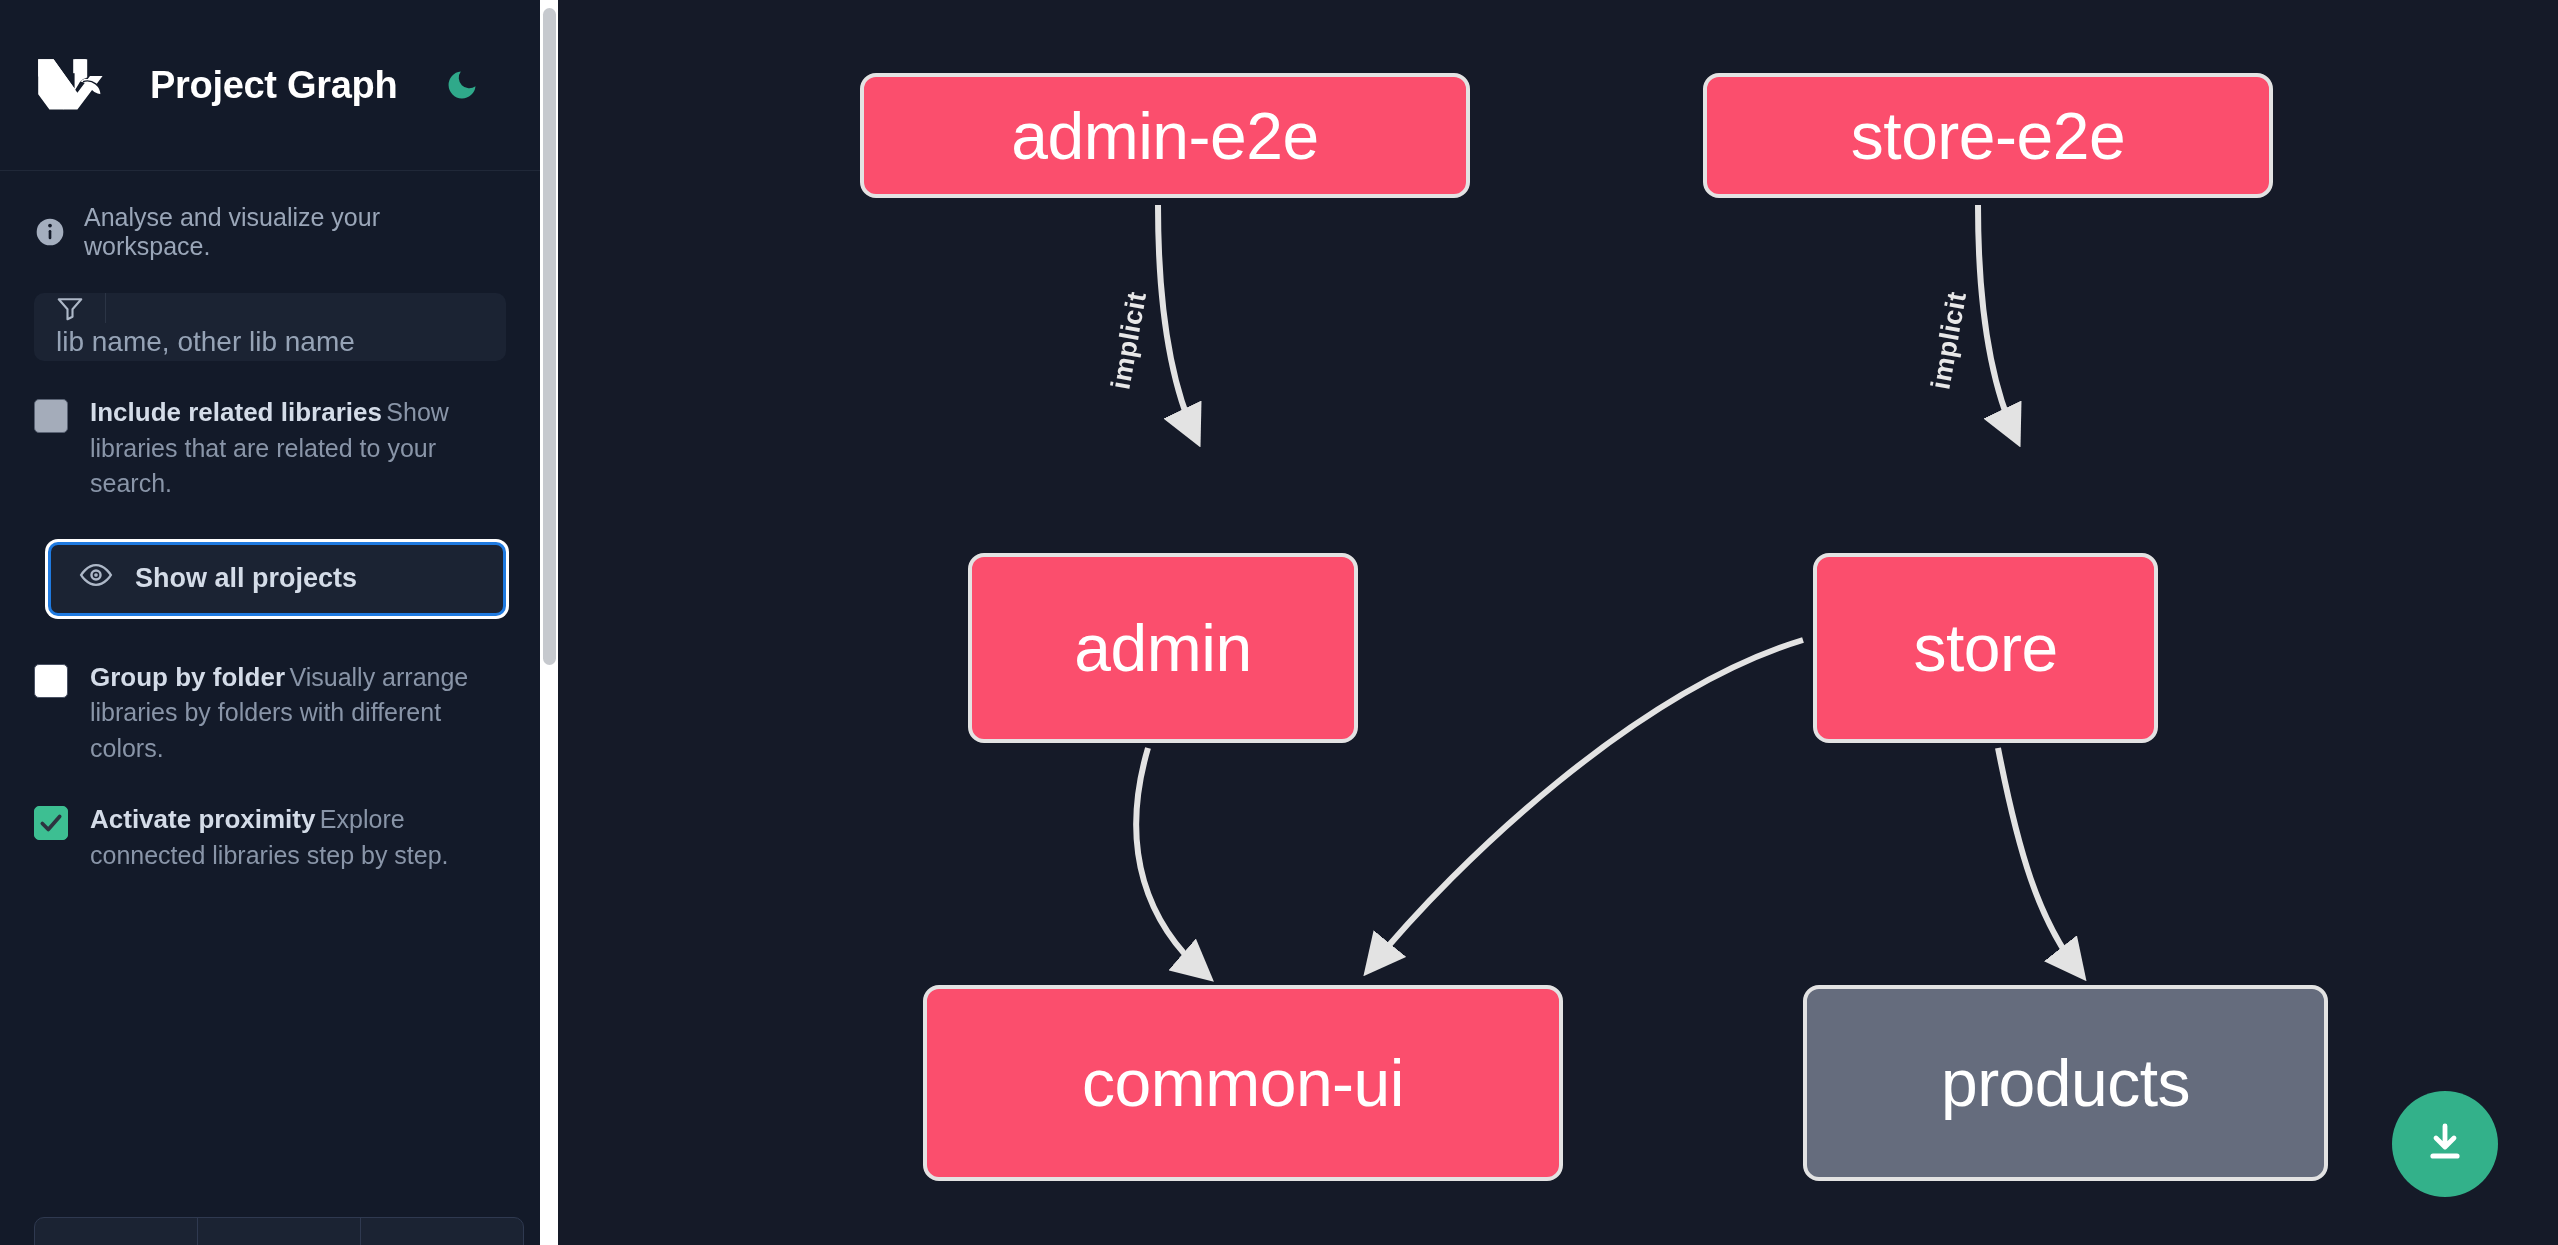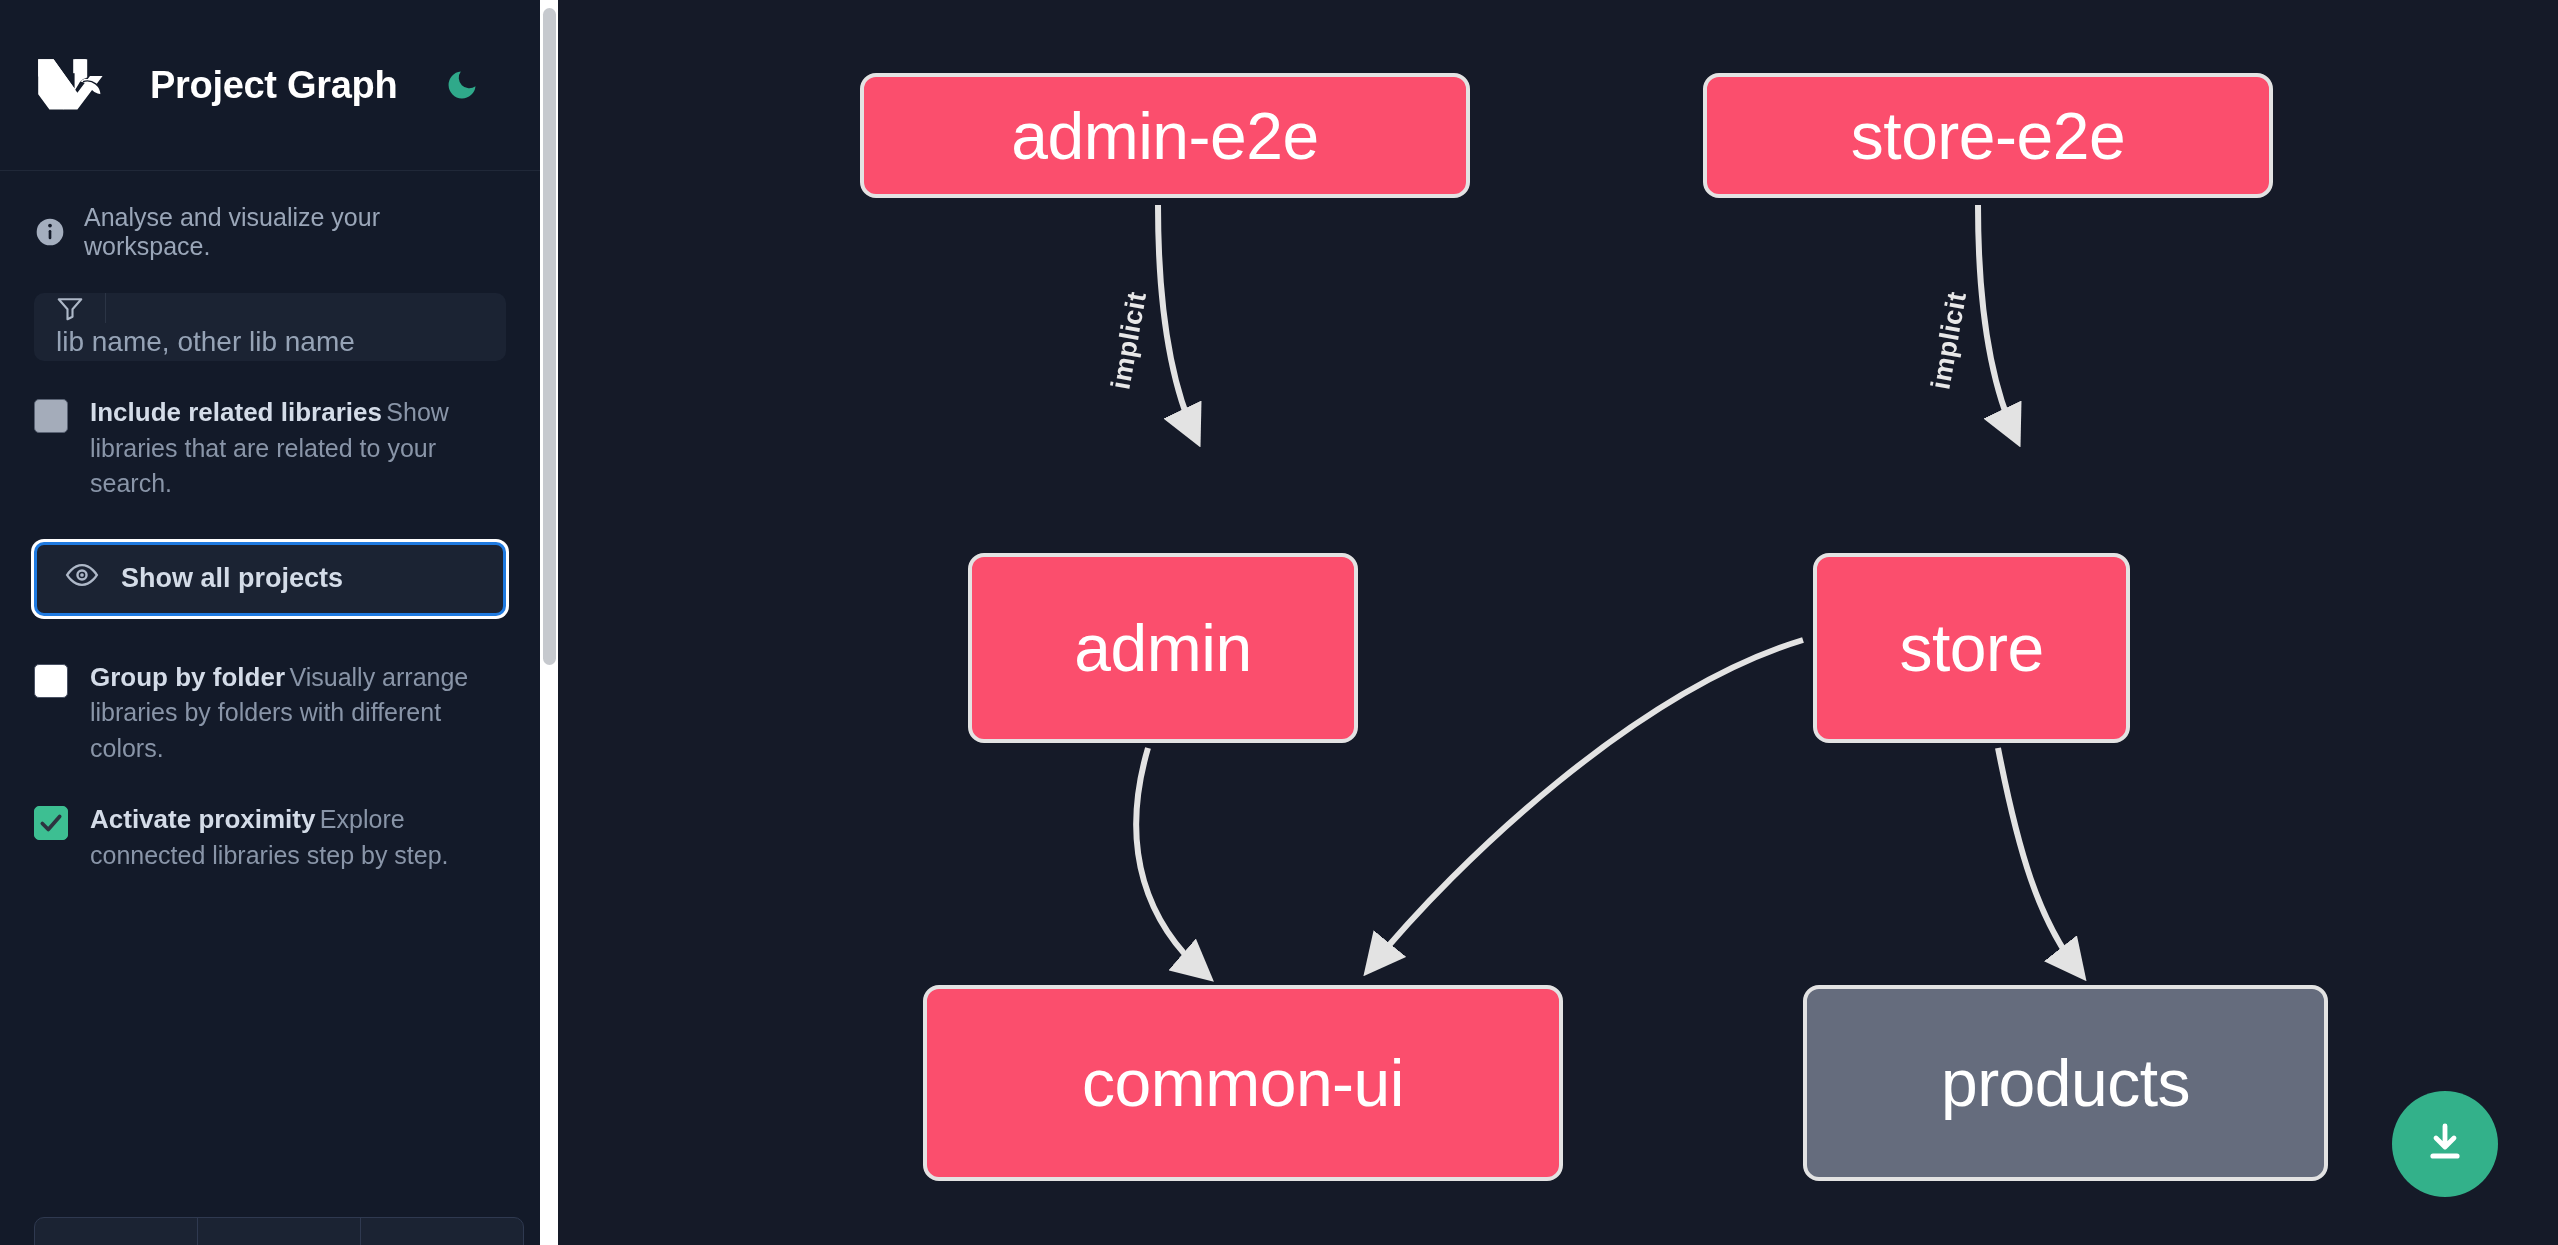--- a/index.html
+++ b/index.html
@@ -85,21 +85,21 @@
     cursor: pointer;
   }
   .cb.grey   { background: #A4ACBA; border: 1px solid #5A6374; }
   .cb.white  { background: #FFFFFF; border: 1px solid #4A5264; }
   .cb.green  { background: #3DBF92; border: 1px solid #3DBF92; }
   .cb svg { width: 26px; height: 26px; display: block; }
   .opt-text { flex: 1; }
   .opt-title { color: #D4DCE8; font-size: 26px; font-weight: 700; line-height: 1.25; }
   .opt-desc  { color: #8995A8; font-size: 25px; line-height: 1.42; margin-top: 4px; }
 
-  .btn-group { padding: 40px 34px 0 34px; display: flex; flex-direction: column; gap: 22px; }
+  .btn-group { padding: 40px 34px 0 34px; display: flex; flex-direction: column; gap: 22px; margin-left: 14px; }
   .gbtn {
     position: relative;
     height: 74px; width: 100%;
     display: flex; align-items: center; gap: 22px;
     padding: 0 28px;
     border-radius: 10px;
     background: #1B2333;
     border: 1px solid #2F3950;
     font-family: "Liberation Sans", sans-serif;
     font-size: 27px; font-weight: 700;
@@ -308,21 +308,21 @@
 
     <div class="node pink" style="left:302px; top:73px; width:610px; height:125px;">
       <span>admin-e2e</span>
     </div>
     <div class="node pink" style="left:1145px; top:73px; width:570px; height:125px;">
       <span>store-e2e</span>
     </div>
     <div class="node pink" style="left:410px; top:553px; width:390px; height:190px;">
       <span>admin</span>
     </div>
-    <div class="node pink" style="left:1255px; top:553px; width:317px; height:190px;">
+    <div class="node pink" style="left:1255px; top:553px; width:345px; height:190px;">
       <span>store</span>
     </div>
     <div class="node pink" style="left:365px; top:985px; width:640px; height:196px;">
       <span>common-ui</span>
     </div>
     <div class="node grey" style="left:1245px; top:985px; width:525px; height:196px;">
       <span>products</span>
     </div>
 
     <span class="edge-label" style="left:522px; top:325px; transform:rotate(-80deg);">implicit</span>

